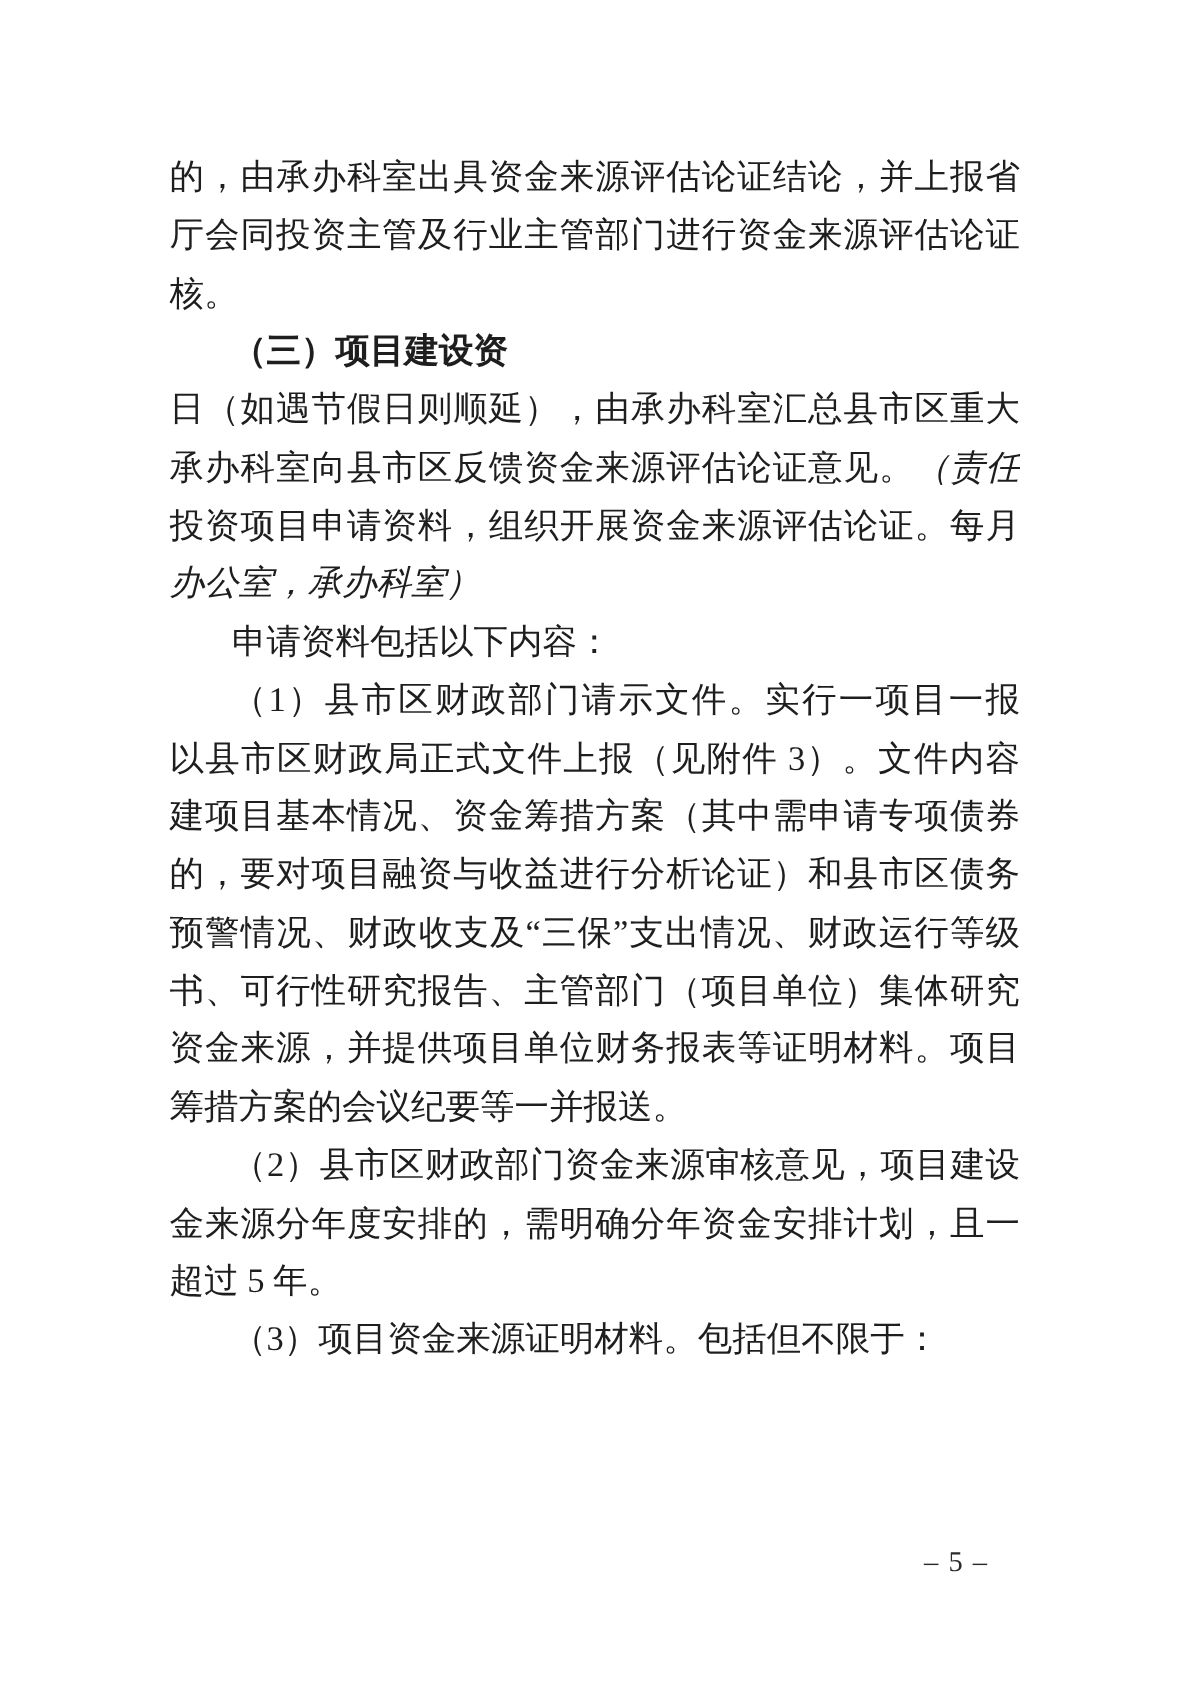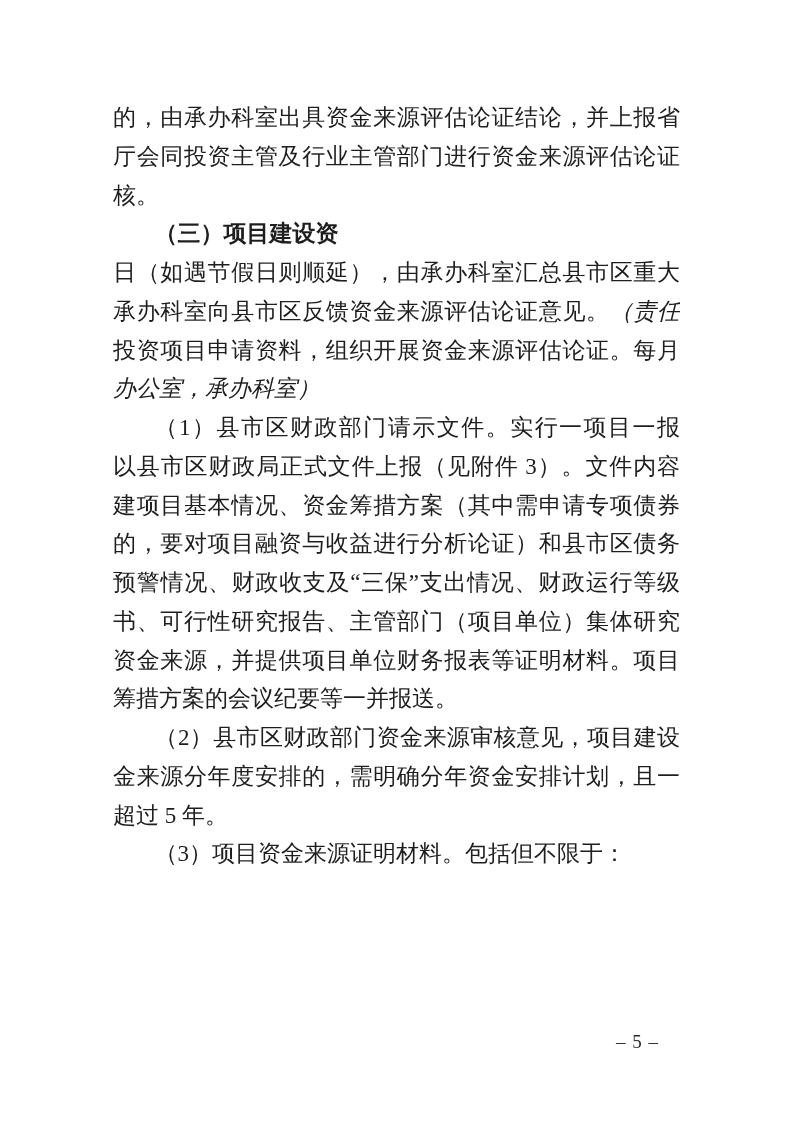--- a/index.html
+++ b/index.html
@@ -54,20 +54,21 @@
 <div class="page">
   <div class="doc-body">
       <div class="doc-line stretch"><span class="seg-normal">的，由承办科室出具资金来源评估论证结论，并上报省财政</span></div>
       <div class="doc-line stretch"><span class="seg-normal">厅会同投资主管及行业主管部门进行资金来源评估论证复</span></div>
       <div class="doc-line"><span class="seg-normal">核。</span></div>
       <div class="doc-line indent"><span class="seg-bold">（三）项目建设资</span></div>
       <div class="doc-line stretch"><span class="seg-normal">日（如遇节假日则顺延），由承办科室汇总县市区重大政府</span></div>
       <div class="doc-line stretch"><span class="seg-normal">承办科室向县市区反馈资金来源评估论证意见。</span><span class="seg-kaiti">（责任科室：</span></div>
       <div class="doc-line stretch"><span class="seg-normal">投资项目申请资料，组织开展资金来源评估论证。每月底，</span></div>
       <div class="doc-line"><span class="seg-kaiti">办公室，承办科室）</span></div>
+      <div class="doc-line indent"><span class="seg-normal">申请资料包括以下内容：</span></div>
       <div class="doc-line indent stretch"><span class="seg-normal">（1）县市区财政部门请示文件。实行一项目一报告，</span></div>
       <div class="doc-line stretch"><span class="seg-normal">以县市区财政局正式文件上报（见附件 3）。文件内容包括拟</span></div>
       <div class="doc-line stretch"><span class="seg-normal">建项目基本情况、资金筹措方案（其中需申请专项债券资金</span></div>
       <div class="doc-line stretch"><span class="seg-normal">的，要对项目融资与收益进行分析论证）和县市区债务风险</span></div>
       <div class="doc-line stretch"><span class="seg-normal">预警情况、财政收支及“三保”支出情况、财政运行等级等。</span></div>
       <div class="doc-line stretch"><span class="seg-normal">书、可行性研究报告、主管部门（项目单位）集体研究资金</span></div>
       <div class="doc-line stretch"><span class="seg-normal">资金来源，并提供项目单位财务报表等证明材料。项目建议</span></div>
       <div class="doc-line"><span class="seg-normal">筹措方案的会议纪要等一并报送。</span></div>
       <div class="doc-line indent stretch"><span class="seg-normal">（2）县市区财政部门资金来源审核意见，项目建设资</span></div>
       <div class="doc-line stretch"><span class="seg-normal">金来源分年度安排的，需明确分年资金安排计划，且一般不</span></div>

